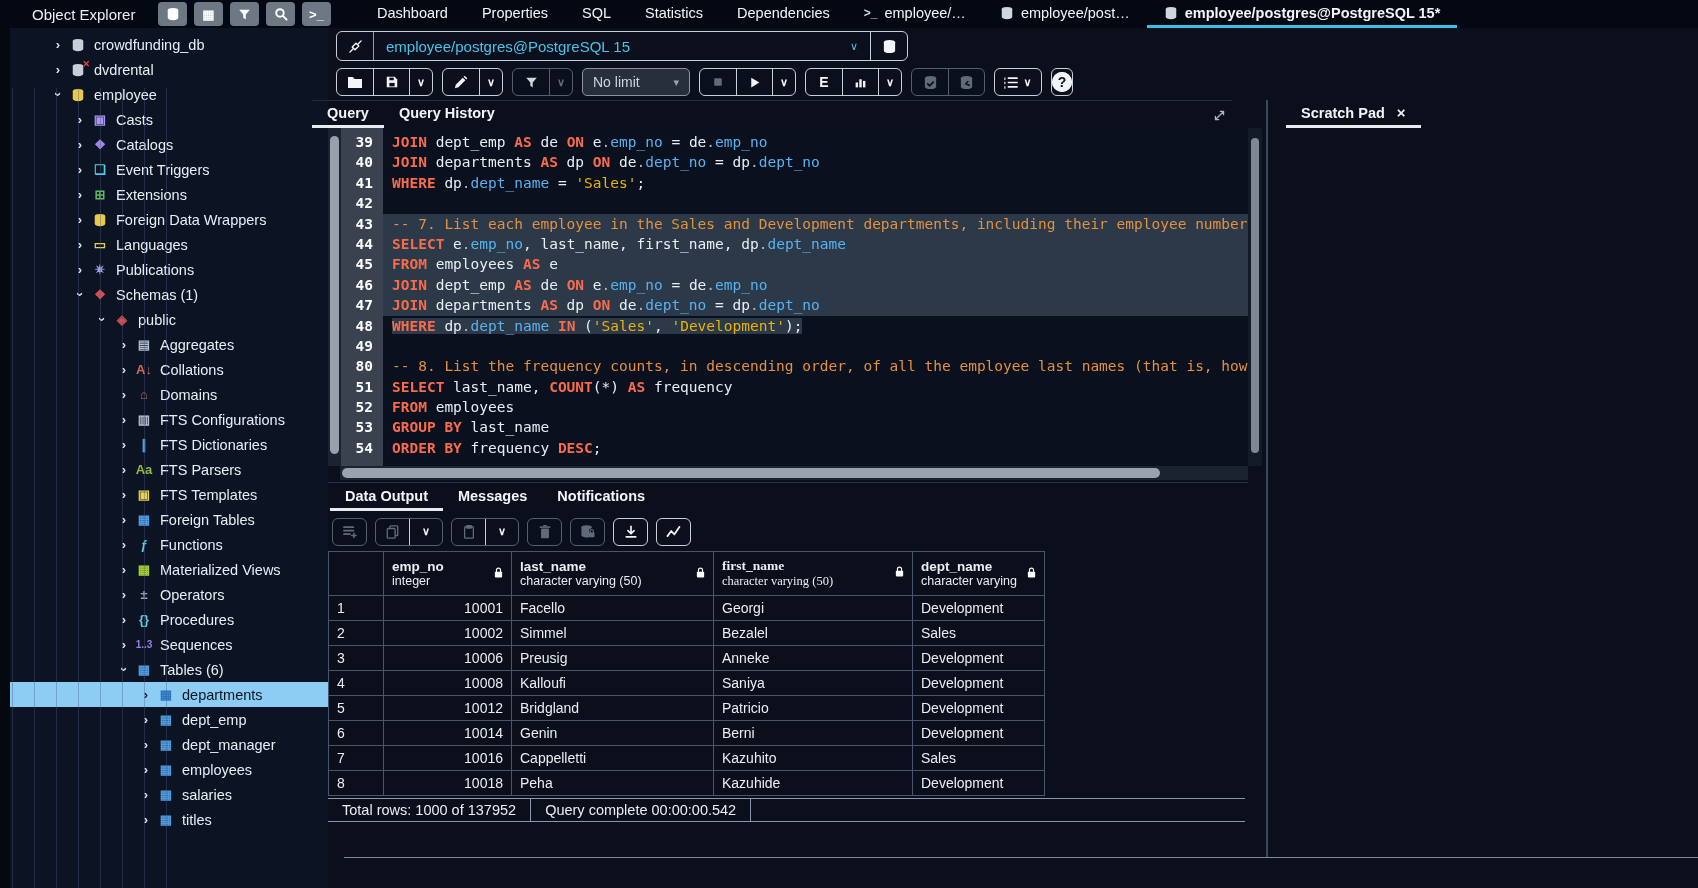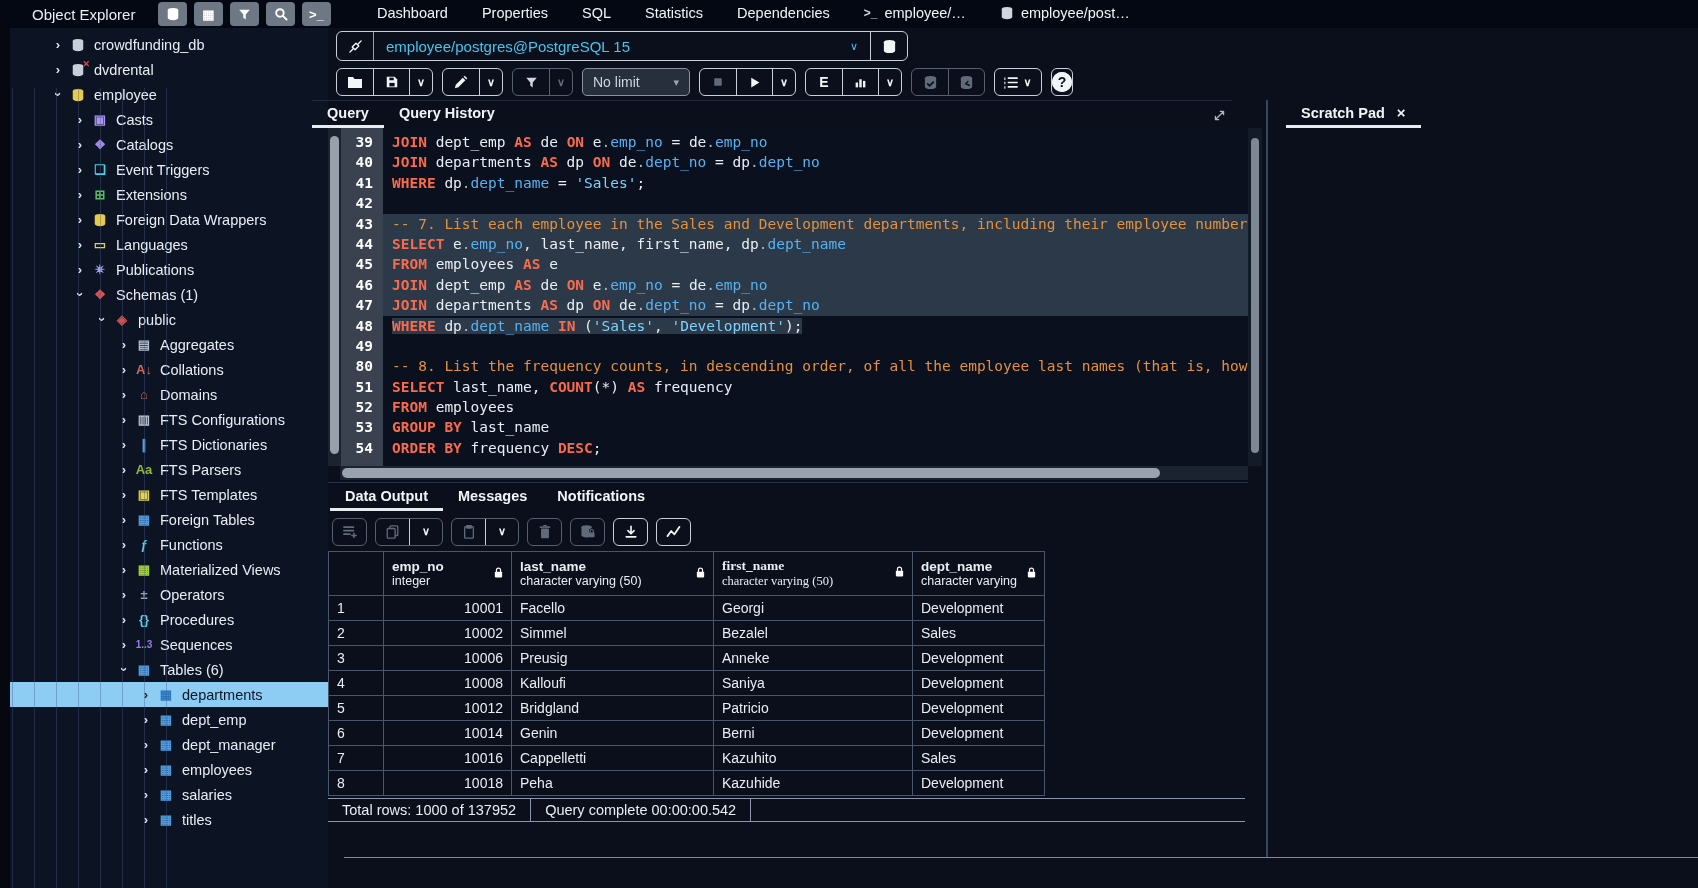--- a/index.html
+++ b/index.html
@@ -75,21 +75,21 @@
   #gutter { width:42px; background:#39424e; color:#fff; text-align:right; padding:4px 10px 0 0;
     font-weight:bold; flex:0 0 42px; }
   #gutter div { height:20.4px; line-height:20.4px; }
   #code { flex:1; padding:4px 0 0 9px; overflow:hidden; }
   .codeline { height:20.4px; line-height:20.4px; white-space:pre; }
   .codeline.self { background:#2b3948; margin-left:-9px; padding-left:9px; }
   .seltext { background:#2b3948; }
   .tok-k { color:#f96b4d; font-weight:bold; }
   .tok-i { color:#e9eef4; }
   .tok-m { color:#58b2f1; }
-  .tok-s { color:#7dd3fc; }
+  .tok-s { color:#eab308; }
   .tok-c { color:#e2913f; }
   .tok-p { color:#aeb6c2; }
   #ed-vscroll { left:1248px; top:128px; width:14px; height:338px; background:#141b28; }
   #ed-vscroll .thumb { position:absolute; left:3px; top:10px; width:8px; height:315px;
     background:#7e8794; border-radius:4px; }
   #hscroll { left:340px; top:466px; width:908px; height:14px; background:#1b2330; }
   #hscroll .thumb { position:absolute; left:2px; top:2px; width:818px; height:10px;
     background:#9aa2ad; border-radius:5px; }
 
   
@@ -160,20 +160,29 @@
         <span>employee/…</span>
       </div>
       <div class="ttab">
         <span class="ticon">
           <svg width="14" height="14" viewBox="0 0 16 16" fill="#cfd6de">
             <ellipse cx="8" cy="3.5" rx="6" ry="2.5"></ellipse>
             <path d="M2 3.5v9c0 1.4 2.7 2.5 6 2.5s6-1.1 6-2.5v-9z"></path>
           </svg>
         </span>
         <span>employee/post…</span>
+      </div>
+      <div class="ttab active">
+        <span class="ticon">
+          <svg width="14" height="14" viewBox="0 0 16 16" fill="#cfd6de">
+            <ellipse cx="8" cy="3.5" rx="6" ry="2.5"></ellipse>
+            <path d="M2 3.5v9c0 1.4 2.7 2.5 6 2.5s6-1.1 6-2.5v-9z"></path>
+          </svg>
+        </span>
+        <span>employee/postgres@PostgreSQL 15*</span>
       </div>
     </div>
 </div>
 
 <div id="sidebar" class="abs">
   <div class="edge"></div>
   <div id="tree" style="position:absolute; left:10px; top:4px; right:0;">
       <div class="trow" style="padding-left: 40px;">
         <span class="arr">›</span>
         <span class="ticn">

